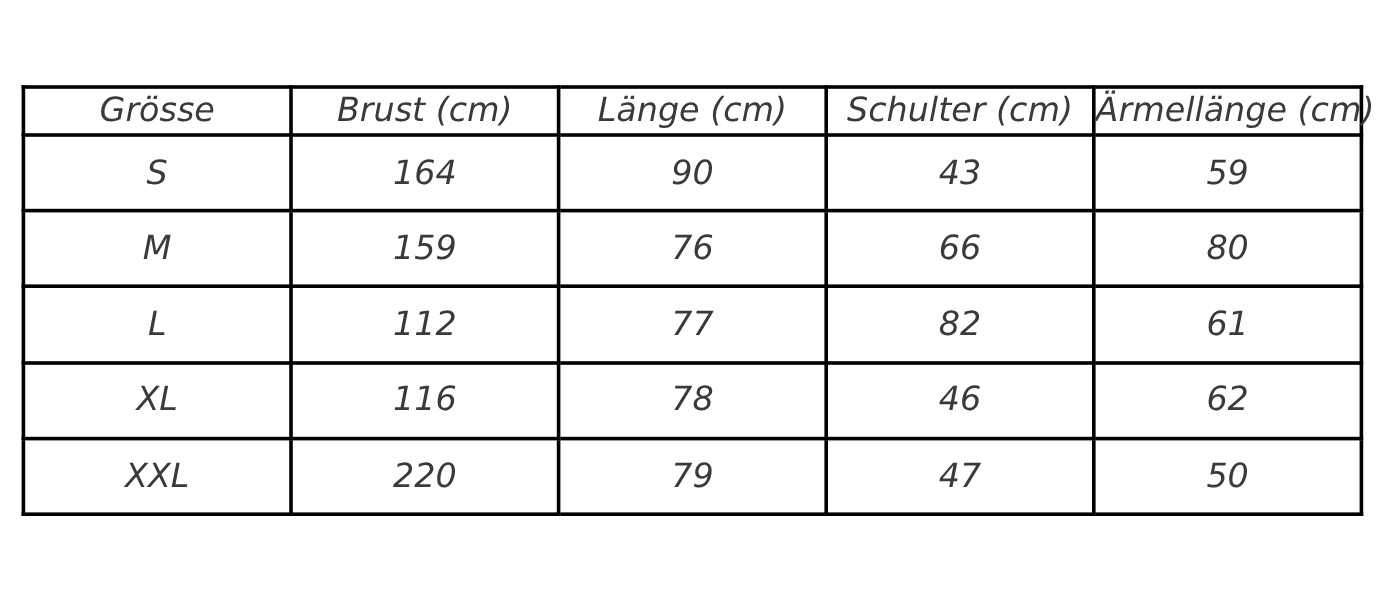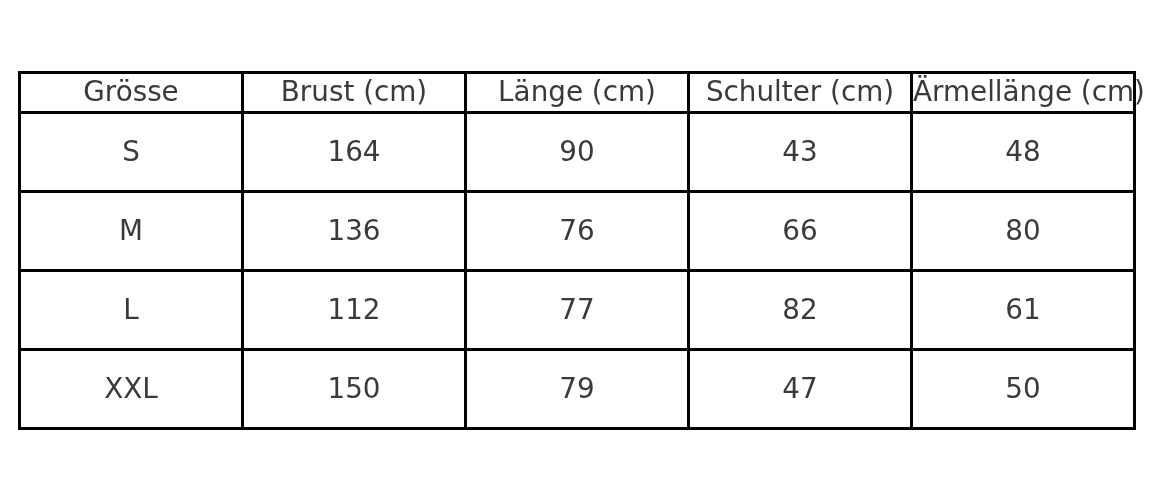--- a/index.html
+++ b/index.html
@@ -14,20 +14,21 @@
     width: 1155px;
     height: 502px;
     background: var(--bg-color);
     font-family: "DejaVu Sans", "Liberation Sans", sans-serif;
     overflow: hidden;
   }
   .canvas {
     position: relative;
     width: 1155px;
     height: 420px;
+    font-style: italic;
   }
   table.size-table {
     position: absolute;
     left: 18px;
     top: 71px;
     width: 1118px;
     height: 359px;
     border-collapse: collapse;
     table-layout: fixed;
   }
@@ -61,38 +62,45 @@
           <th>Schulter (cm)</th>
           <th>Ärmellänge (cm)</th>
         </tr>
     </thead>
     <tbody id="table-body">
         <tr>
           <td>S</td>
           <td>164</td>
           <td>90</td>
           <td>43</td>
-          <td>48</td>
+          <td>59</td>
         </tr>
         <tr>
           <td>M</td>
-          <td>136</td>
+          <td>159</td>
           <td>76</td>
           <td>66</td>
           <td>80</td>
         </tr>
         <tr>
           <td>L</td>
           <td>112</td>
           <td>77</td>
           <td>82</td>
           <td>61</td>
         </tr>
         <tr>
+          <td>XL</td>
+          <td>116</td>
+          <td>78</td>
+          <td>46</td>
+          <td>62</td>
+        </tr>
+        <tr>
           <td>XXL</td>
-          <td>150</td>
+          <td>220</td>
           <td>79</td>
           <td>47</td>
           <td>50</td>
         </tr>
       </tbody>
   </table>
 </div>
 
 </body></html>

